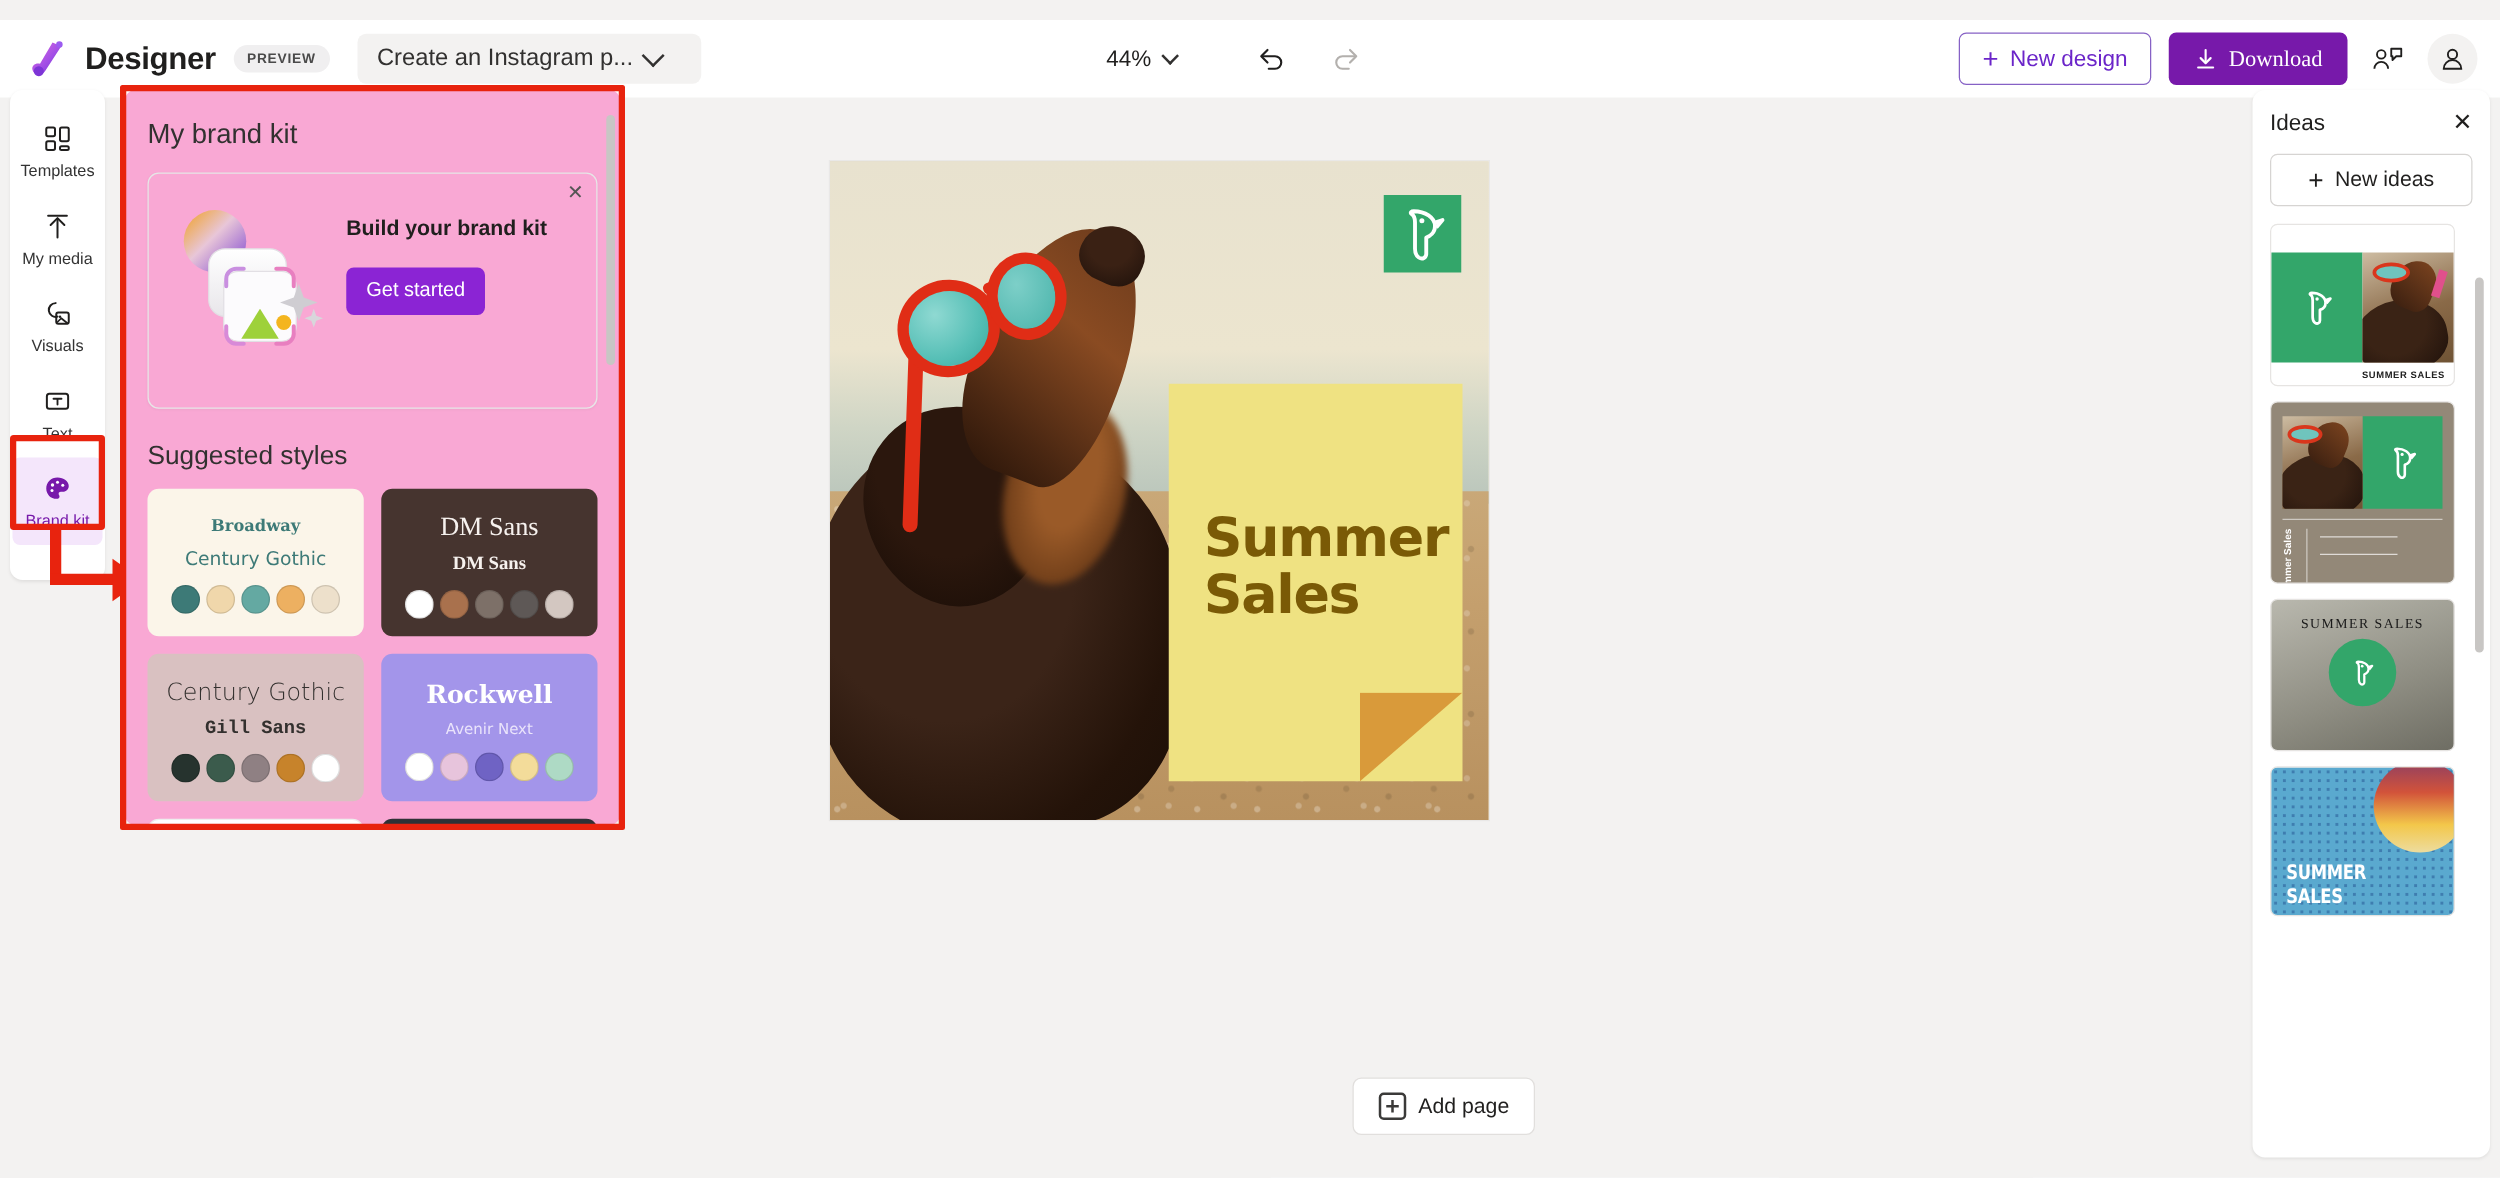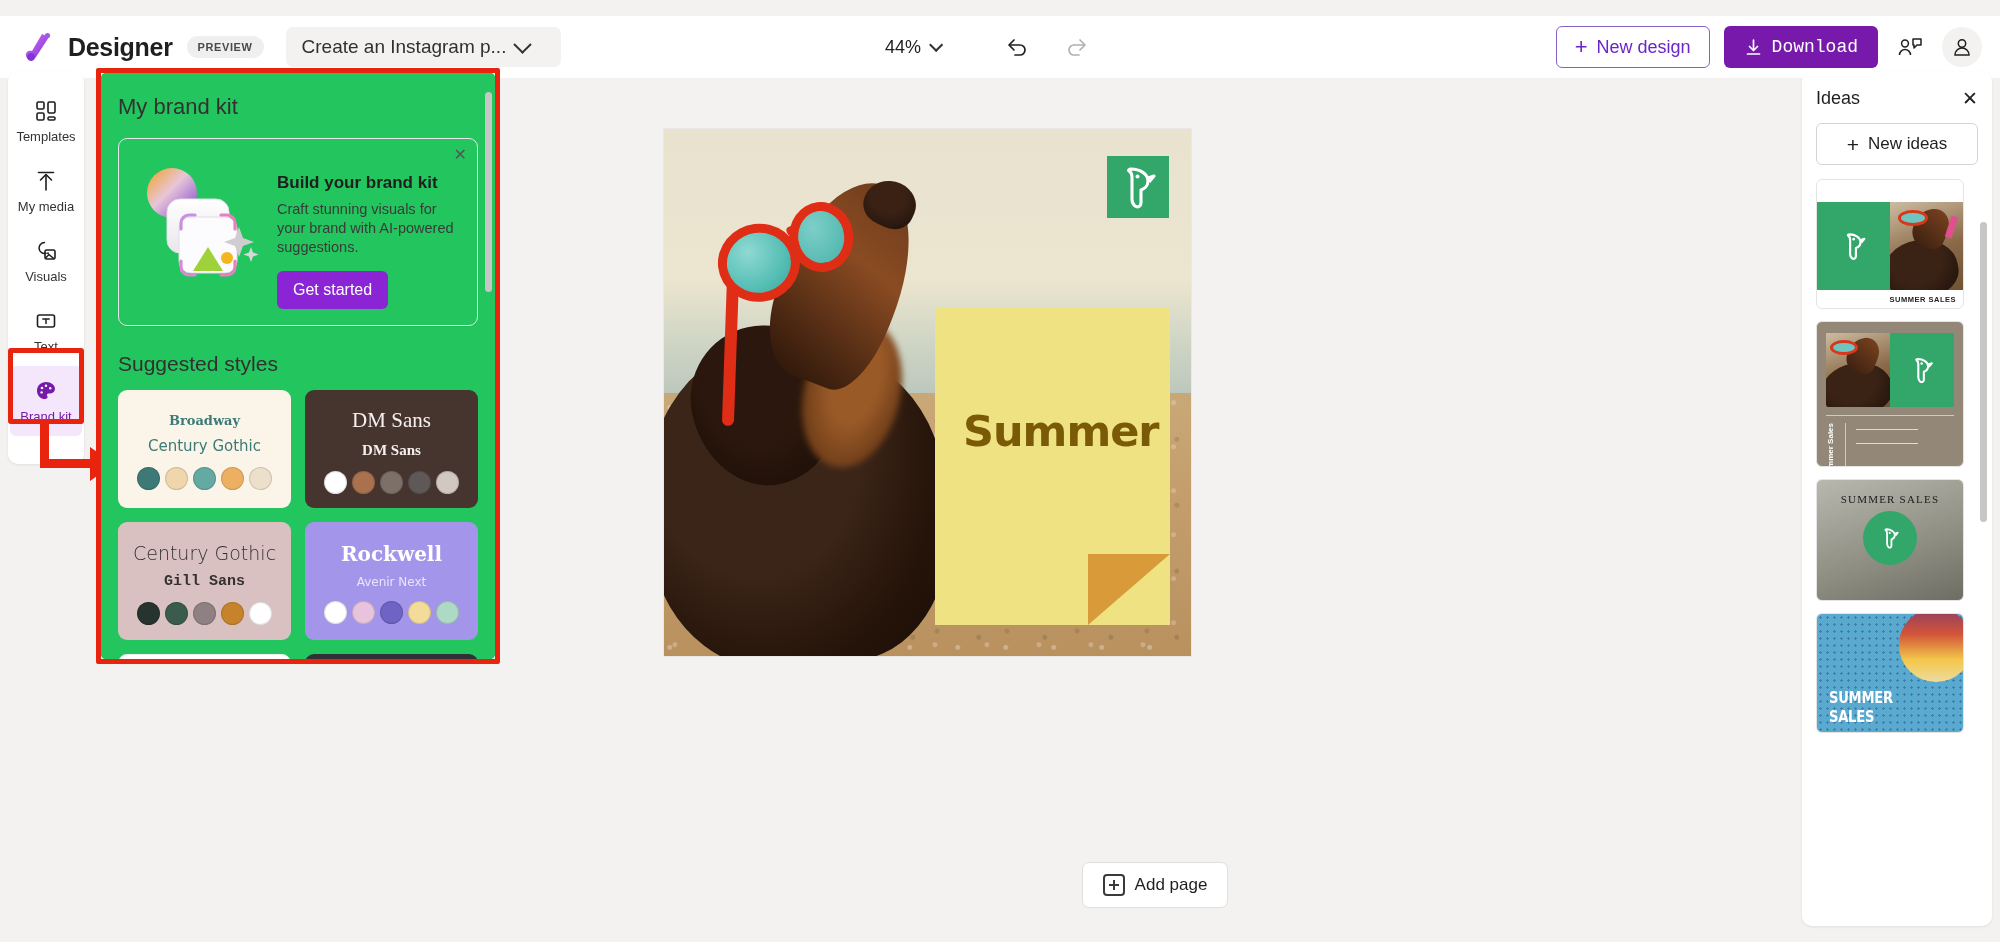--- a/index.html
+++ b/index.html
@@ -51,21 +51,21 @@
   .btn-outline {
     border: 1.5px solid #8661c5; color: #6b25c9; background: #fff;
     border-radius: 6px; height: 42px; padding: 0 18px; font-size: 18px;
     display: flex; align-items: center; gap: 9px; cursor: pointer;
     font-family: "Liberation Sans", sans-serif;
   }
   .btn-primary {
     background: #7719aa; color: #fff; border: none; border-radius: 6px;
     height: 42px; padding: 0 20px; font-size: 18px;
     display: flex; align-items: center; gap: 9px; cursor: pointer;
-    font-family: Liberation Mono, monospace;
+    font-family: Liberation Serif, serif;
   }
   .plus-glyph { font-size: 22px; line-height: 1; font-weight: 300; }
   .avatar-btn {
     width: 40px; height: 40px; border-radius: 50%; background: #f3f2f1;
     border: none; cursor: pointer; display:flex; align-items:center; justify-content:center;
   }
 
   
   .rail {
     position: absolute; left: 8px; top: 72px; width: 76px; height: 392px;
@@ -96,21 +96,21 @@
   }
   .arrow-head {
     position: absolute; left: 90px; top: 447px; width: 0; height: 0;
     border-top: 17px solid transparent; border-bottom: 17px solid transparent;
     border-left: 24px solid #e8230e; pointer-events: none;
   }
 
   
   .panel {
     position: absolute; left: 100px; top: 72px; width: 396px; height: 588px;
-    background: #22c55e; border-radius: 8px; overflow: hidden;
+    background: #f9a8d4; border-radius: 8px; overflow: hidden;
   }
   .panel-highlight {
     position: absolute; left: 96px; top: 68px; width: 404px; height: 596px;
     border: 5px solid #e8230e; pointer-events: none; border-radius: 2px;
   }
   .panel-inner { padding: 22px 18px 0 18px; height: 100%; overflow: hidden; position: relative; }
   .panel-h1 { font-size: 22px; color: #323130; font-weight: 400; margin-bottom: 18px; }
 
   .promo-card {
     border: 1px solid #e6e6e6; border-radius: 9px; padding: 16px;
@@ -468,21 +468,20 @@
             <path d="M86 120 h6 a8 8 0 0 0 8-8 v-6" fill="none" stroke="#e87fc0" stroke-width="3.2" stroke-linecap="round"></path>
             <path d="M58 116 L73 92 L88 116 z" fill="#9ed13a"></path>
             <circle cx="92" cy="103" r="6" fill="#f4b51e"></circle>
             <path d="M104 72 l4 11 l11 4 l-11 4 l-4 11 l-4-11 l-11-4 l11-4 z" fill="#cfcdd2"></path>
             <path d="M116 92 l2 5.5 l5.5 2 l-5.5 2 l-2 5.5 l-2-5.5 l-5.5-2 l5.5-2 z" fill="#d8d6db"></path>
           </svg>
         </div>
 
         <div class="promo-text">
           <div class="promo-title">Build your brand kit</div>
-          <div class="promo-desc">Craft stunning visuals for your brand with AI-powered suggestions.</div>
           <button class="promo-btn">Get started</button>
         </div>
       </div>
 
       <div class="panel-h2">Suggested styles</div>
 
       <div class="style-grid">
 
         <div class="style-card" style="background:#fbf5e9;">
           <div class="sc-head" style="color:#3d7a77;font-family:'DejaVu Serif',serif;font-weight:bold;font-size:13px;">Broadway</div>
@@ -573,20 +572,21 @@
           <path d="M24 13 C33 13 41 18 41 25 C41 30 37 33 34 34 L34 47 C34 50 31 52 28 50 C26 48.6 25 46 25 43 L25 22 C25 19 24 16 22 15 C21 14.2 22 13 24 13 Z" fill="none" stroke="#ffffff" stroke-width="3.1" stroke-linejoin="round" stroke-linecap="round"></path>
           <circle cx="30.5" cy="20.5" r="2" fill="#ffffff"></circle>
           <path d="M41 22 L47 20 L42 26" fill="none" stroke="#ffffff" stroke-width="3.1" stroke-linejoin="round"></path>
         </svg>
       </div>
 
       <div class="sticky"></div>
       <div class="sticky-fold"></div>
       <div class="sticky-txt">
         <div>Summer</div>
+        <div>Sales</div>
       </div>
     </div>
 
     <div class="addpage-wrap">
       <button class="addpage">
         <span class="sq-plus"></span>
         <span>Add page</span>
       </button>
     </div>
   </div>

